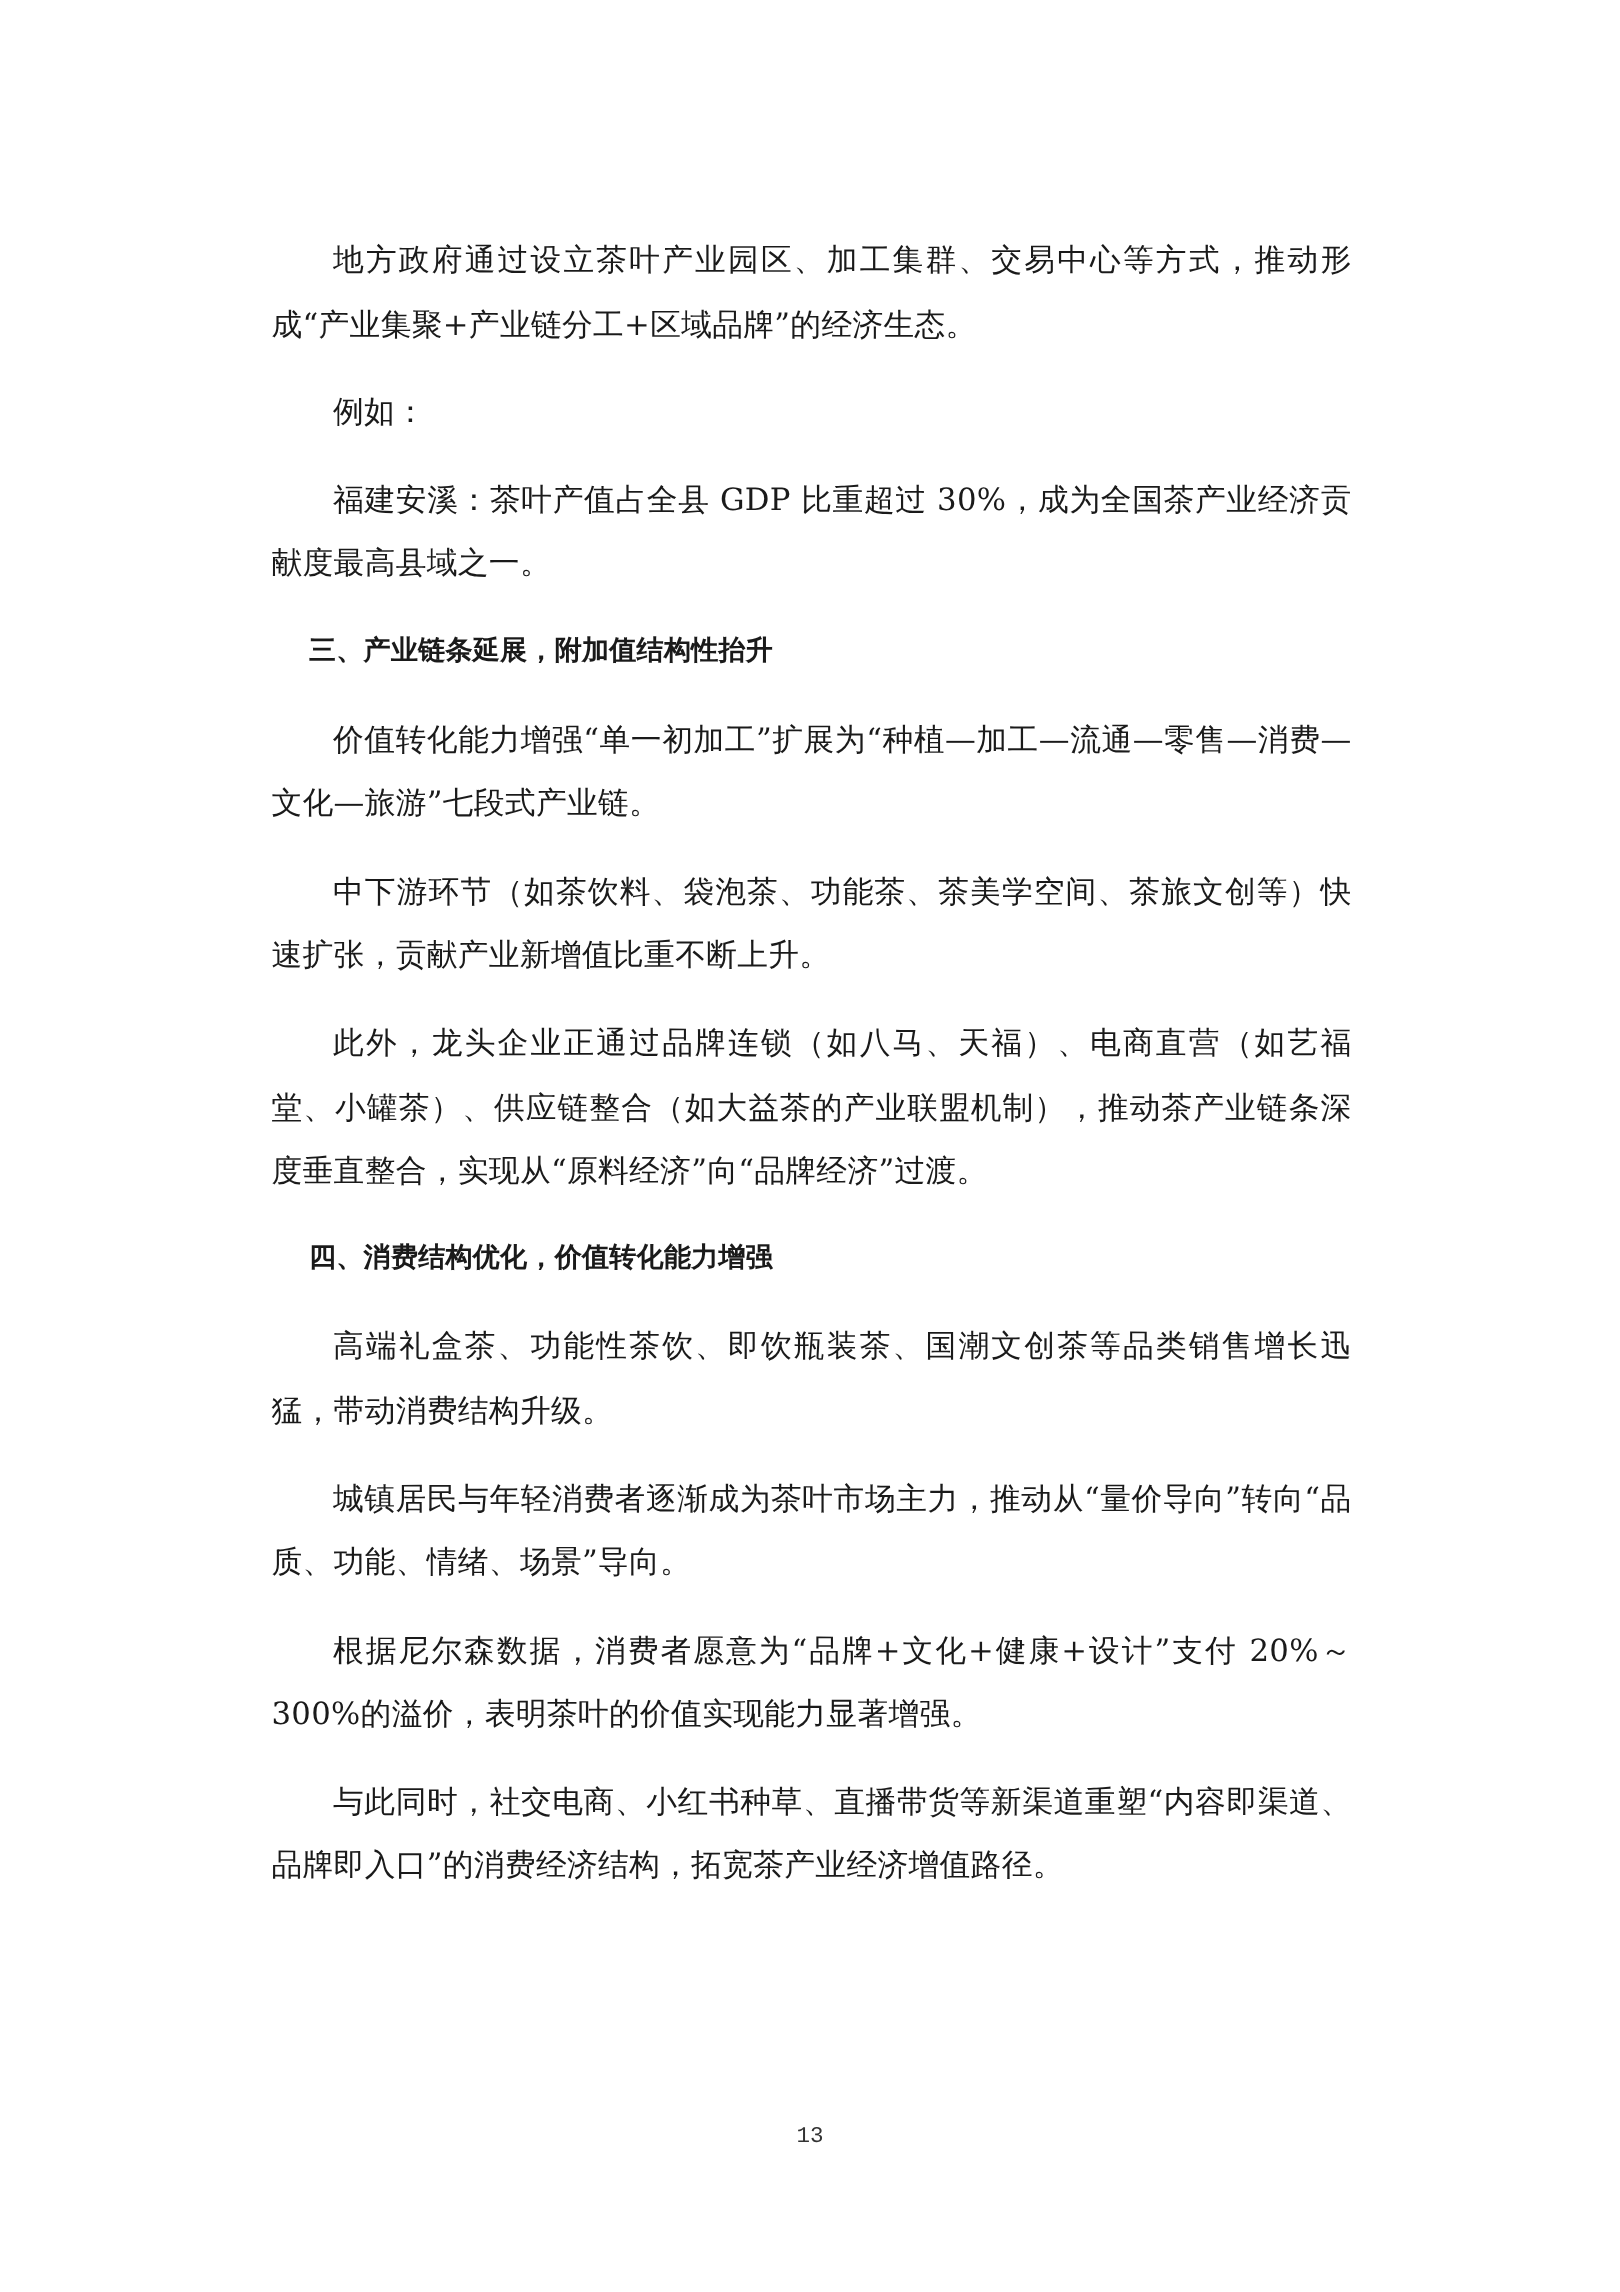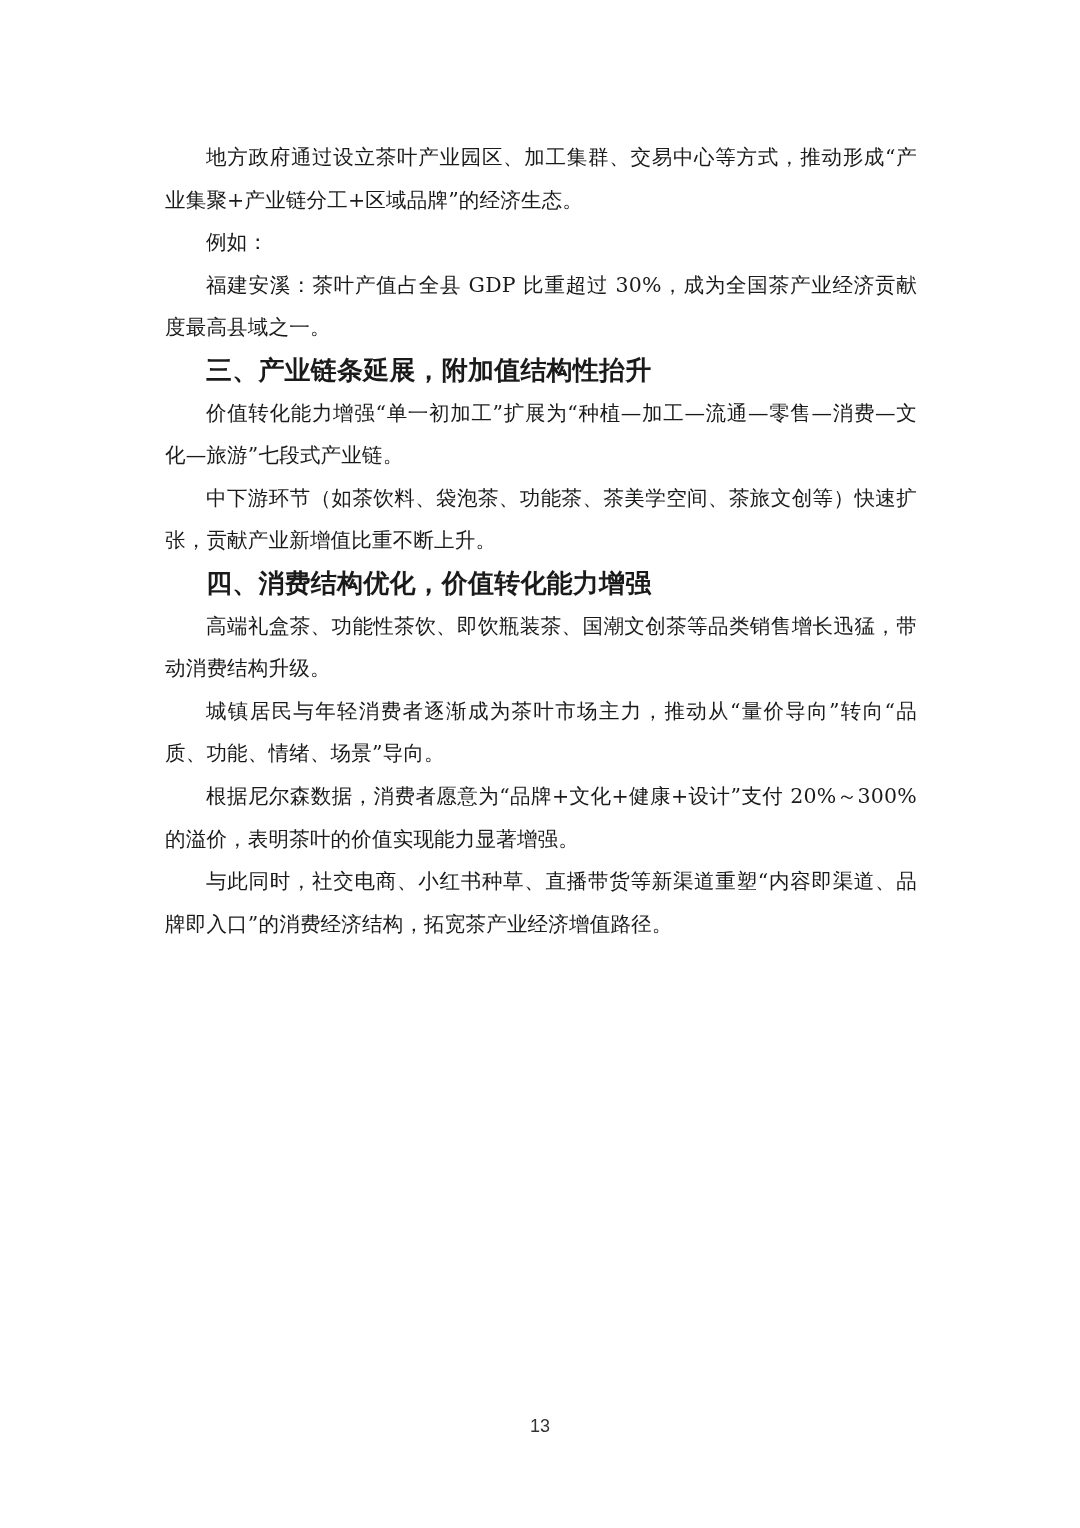--- a/index.html
+++ b/index.html
@@ -1,33 +1,34 @@
 <!DOCTYPE html>
 <html><head>
   <meta charset="utf-8">
   <style>
     html, body { margin: 0; padding: 0; background: #ffffff; }
     body { width: 1080px; height: 1528px; position: relative; overflow: hidden; }
     .page { position: absolute; left: 165px; top: 136px; width: 752px; color: #1a1a1a;
       font-family: "DejaVu Serif", "Liberation Serif", serif; font-size: 20.5px; line-height: 42.6px; }
-    .para { margin: 0; text-indent: 41px; text-align: justify; letter-spacing: 0.2px; }
-    .heading { margin: 0; text-indent: 41px; font-family: "DejaVu Sans", "Liberation Sans", sans-serif; font-weight: bold; font-size: 26px; letter-spacing: 0.2px; }
+    .para { margin: 16px; text-indent: 41px; text-align: justify; letter-spacing: 0.2px; }
+    .heading { margin: 0; text-indent: 41px; font-family: "DejaVu Sans", "Liberation Sans", sans-serif; font-weight: bold; font-size: 18px; letter-spacing: 0.2px; }
     .page-number { position: absolute; left: 0; width: 1080px; top: 1416px; text-align: center;
-      font-family: Liberation Sans, sans-serif; font-size: 18px; color: #333; }
+      font-family: Liberation Mono, monospace; font-size: 15px; color: #333; }
   </style>
 </head>
 <body>
 
 <div class="page">
   <p class="para">地方政府通过设立茶叶产业园区、加工集群、交易中心等方式，推动形成“产业集聚+产业链分工+区域品牌”的经济生态。</p>
   <p class="para">例如：</p>
   <p class="para">福建安溪：茶叶产值占全县 GDP 比重超过 30%，成为全国茶产业经济贡献度最高县域之一。</p>
   <h2 class="heading">三、产业链条延展，附加值结构性抬升</h2>
   <p class="para">价值转化能力增强“单一初加工”扩展为“种植—加工—流通—零售—消费—文化—旅游”七段式产业链。</p>
   <p class="para">中下游环节（如茶饮料、袋泡茶、功能茶、茶美学空间、茶旅文创等）快速扩张，贡献产业新增值比重不断上升。</p>
+  <p class="para">此外，龙头企业正通过品牌连锁（如八马、天福）、电商直营（如艺福堂、小罐茶）、供应链整合（如大益茶的产业联盟机制），推动茶产业链条深度垂直整合，实现从“原料经济”向“品牌经济”过渡。</p>
   <h2 class="heading">四、消费结构优化，价值转化能力增强</h2>
   <p class="para">高端礼盒茶、功能性茶饮、即饮瓶装茶、国潮文创茶等品类销售增长迅猛，带动消费结构升级。</p>
   <p class="para">城镇居民与年轻消费者逐渐成为茶叶市场主力，推动从“量价导向”转向“品质、功能、情绪、场景”导向。</p>
   <p class="para">根据尼尔森数据，消费者愿意为“品牌+文化+健康+设计”支付 20%～300%的溢价，表明茶叶的价值实现能力显著增强。</p>
   <p class="para">与此同时，社交电商、小红书种草、直播带货等新渠道重塑“内容即渠道、品牌即入口”的消费经济结构，拓宽茶产业经济增值路径。</p>
 </div>
 
 <div class="page-number">13</div>
 
 </body></html>

